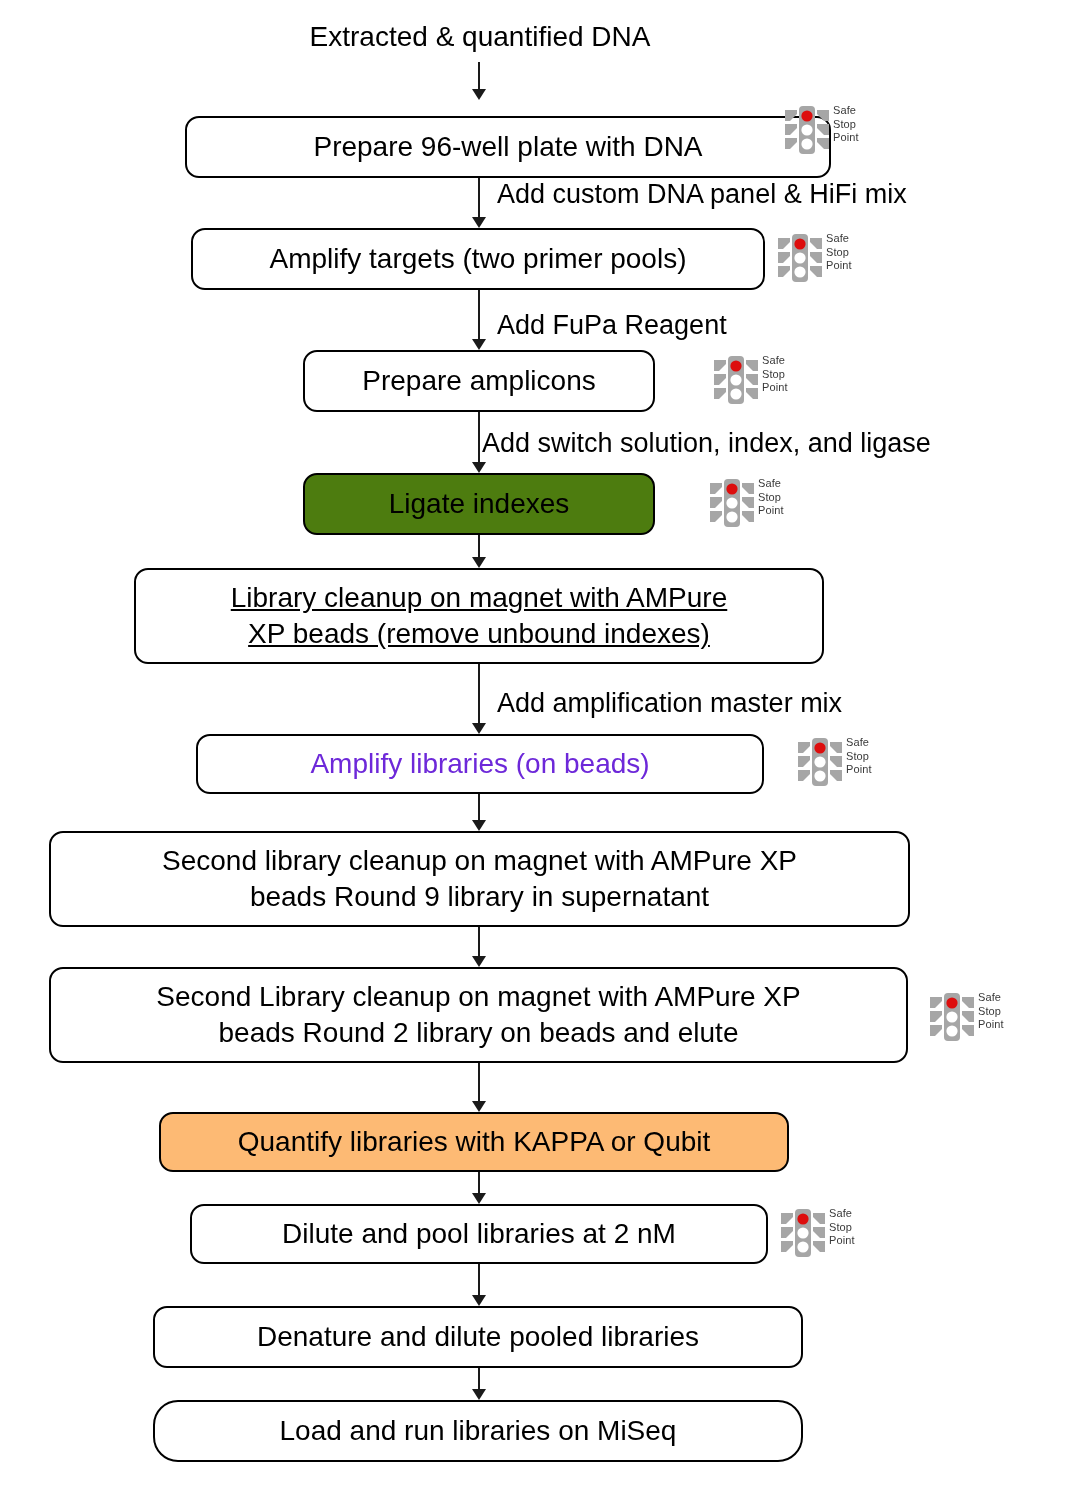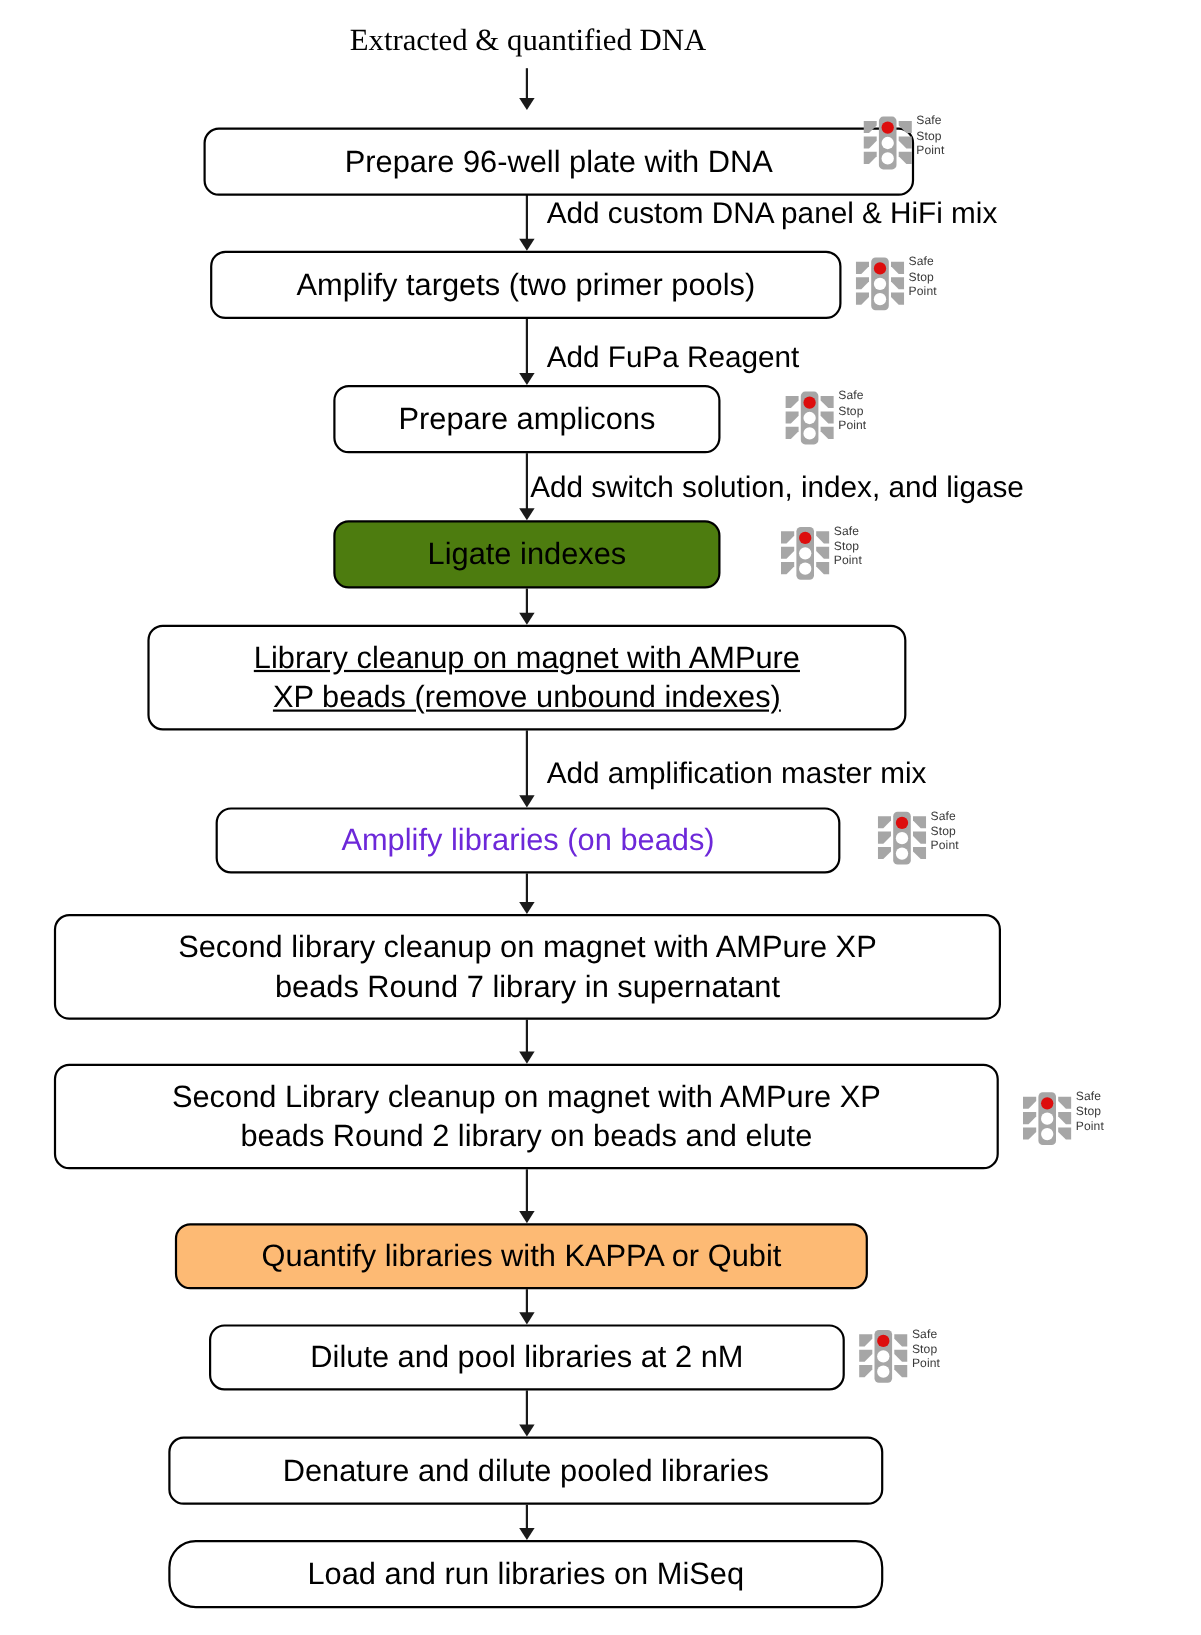--- a/index.html
+++ b/index.html
@@ -95,21 +95,21 @@
     line-height: 13.5px;
     color: #3a3a3a;
     letter-spacing: 0.1px;
   }
 </style>
 </head>
 <body>
 
 <div id="canvas">
 
-  <div class="top-caption" id="top-caption" style="left: 0px; right: 0px; top: 20px; width: 960px; font-family: Liberation Serif, serif;">Extracted &amp; quantified DNA</div>
+  <div class="top-caption" id="top-caption" style="left: 0px; right: 0px; top: 20px; width: 960px;">Extracted &amp; quantified DNA</div>
 
   <div id="edges-layer">
       <div class="connector" style="left: 478px; top: 62px; width: 2px; height: 38px;">
         <div class="shaft" style="height: 28px; background: rgb(26, 26, 26);"></div>
         <div class="head" style="top: 27px; border-top-color: rgb(26, 26, 26);"></div>
       </div>
       <div class="connector" style="left: 478px; top: 162px; width: 2px; height: 66px;">
         <div class="shaft" style="height: 56px; background: rgb(26, 26, 26);"></div>
         <div class="head" style="top: 55px; border-top-color: rgb(26, 26, 26);"></div>
       </div>
@@ -293,21 +293,21 @@
         </span>
         <div class="ssp-words" style="color: rgb(58, 58, 58);">
           <span>Safe</span>
           <span>Stop</span>
           <span>Point</span>
         </div>
       </div>
       <div class="node" style="left: 49px; top: 831px; width: 861px; height: 96px; border-color: rgb(0, 0, 0); background: rgb(255, 255, 255); color: rgb(0, 0, 0);">
         <div>
           <span class="node-text">Second library cleanup on magnet with AMPure XP</span>
-          <span class="node-text">beads Round 7 library in supernatant</span>
+          <span class="node-text">beads Round 9 library in supernatant</span>
         </div>
       </div>
       <div class="node" style="left: 49px; top: 967px; width: 859px; height: 96px; border-color: rgb(0, 0, 0); background: rgb(255, 255, 255); color: rgb(0, 0, 0);">
         <div>
           <span class="node-text">Second Library cleanup on magnet with AMPure XP</span>
           <span class="node-text">beads Round 2 library on beads and elute</span>
         </div>
       </div>
       <div class="ssp" style="left: 930px; top: 991px;">
         <span>

